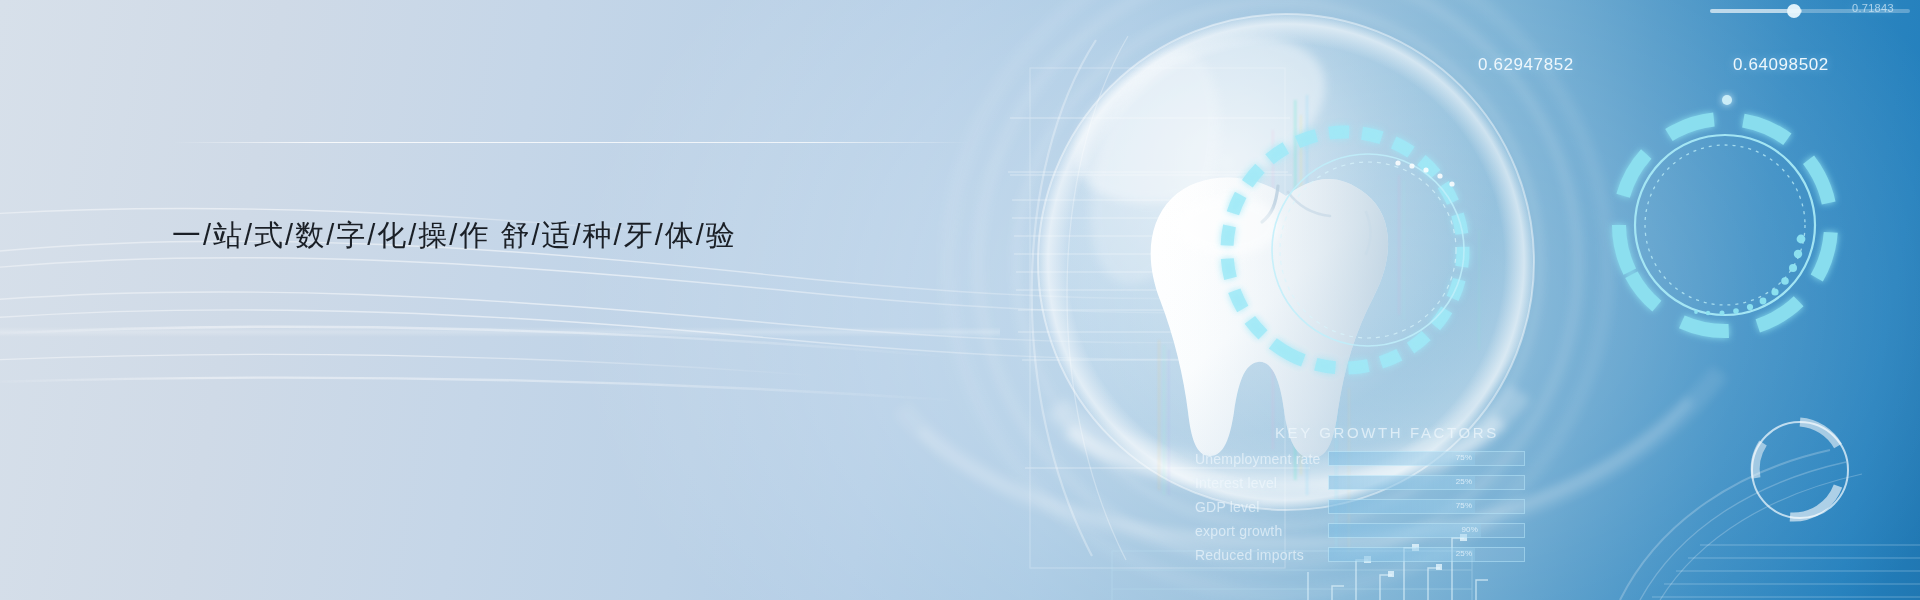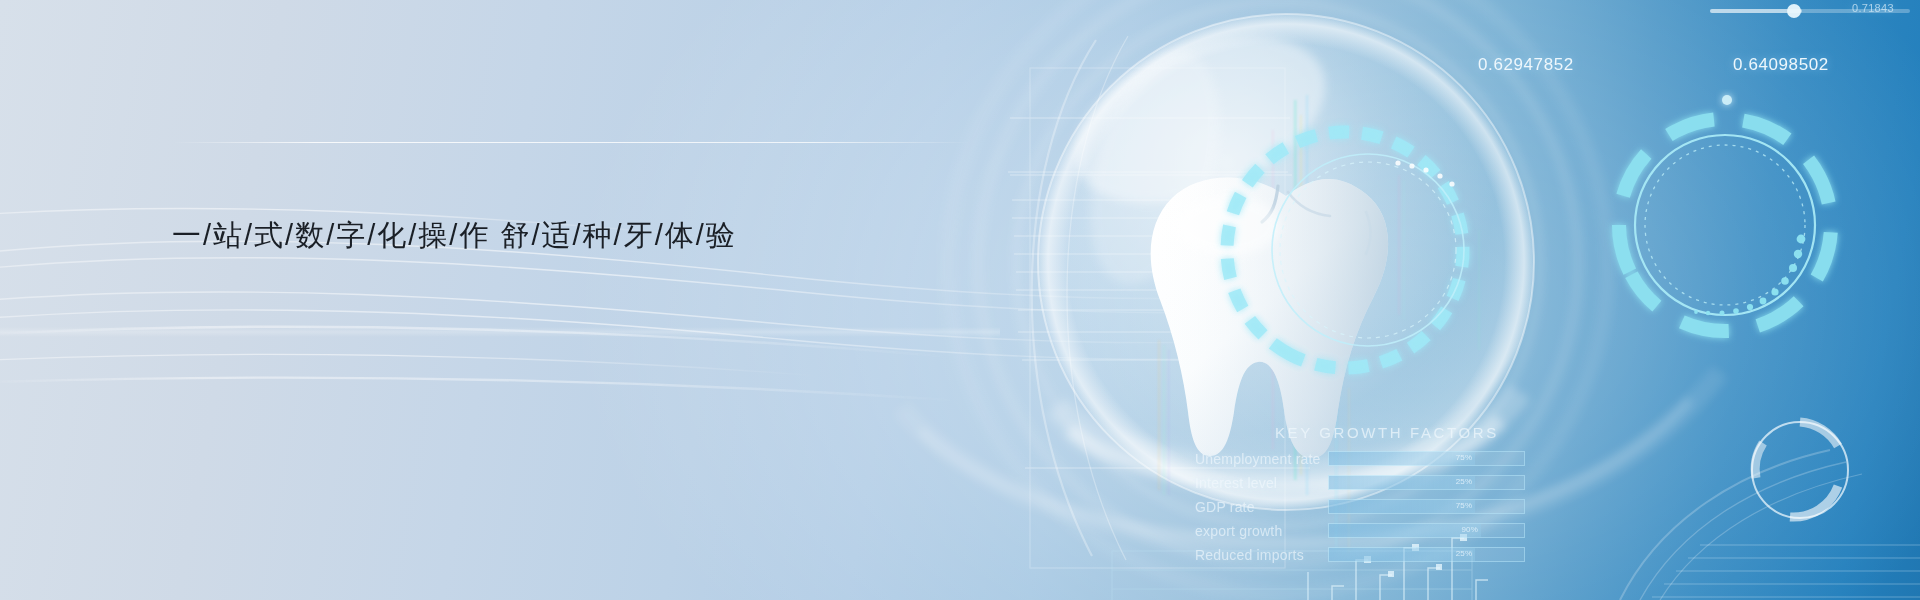--- a/index.html
+++ b/index.html
@@ -412,21 +412,21 @@
 
     <div class="kgf-row">
       <div class="kgf-label">Interest level</div>
       <div class="kgf-track">
         <div class="kgf-fill" style="width:75%"></div>
         <div class="kgf-pct" style="left:75%">25%</div>
       </div>
     </div>
 
     <div class="kgf-row">
-      <div class="kgf-label">GDP rate</div>
+      <div class="kgf-label">GDP level</div>
       <div class="kgf-track">
         <div class="kgf-fill" style="width:75%"></div>
         <div class="kgf-pct" style="left:75%">75%</div>
       </div>
     </div>
 
     <div class="kgf-row">
       <div class="kgf-label">export growth</div>
       <div class="kgf-track">
         <div class="kgf-fill" style="width:78%"></div>

